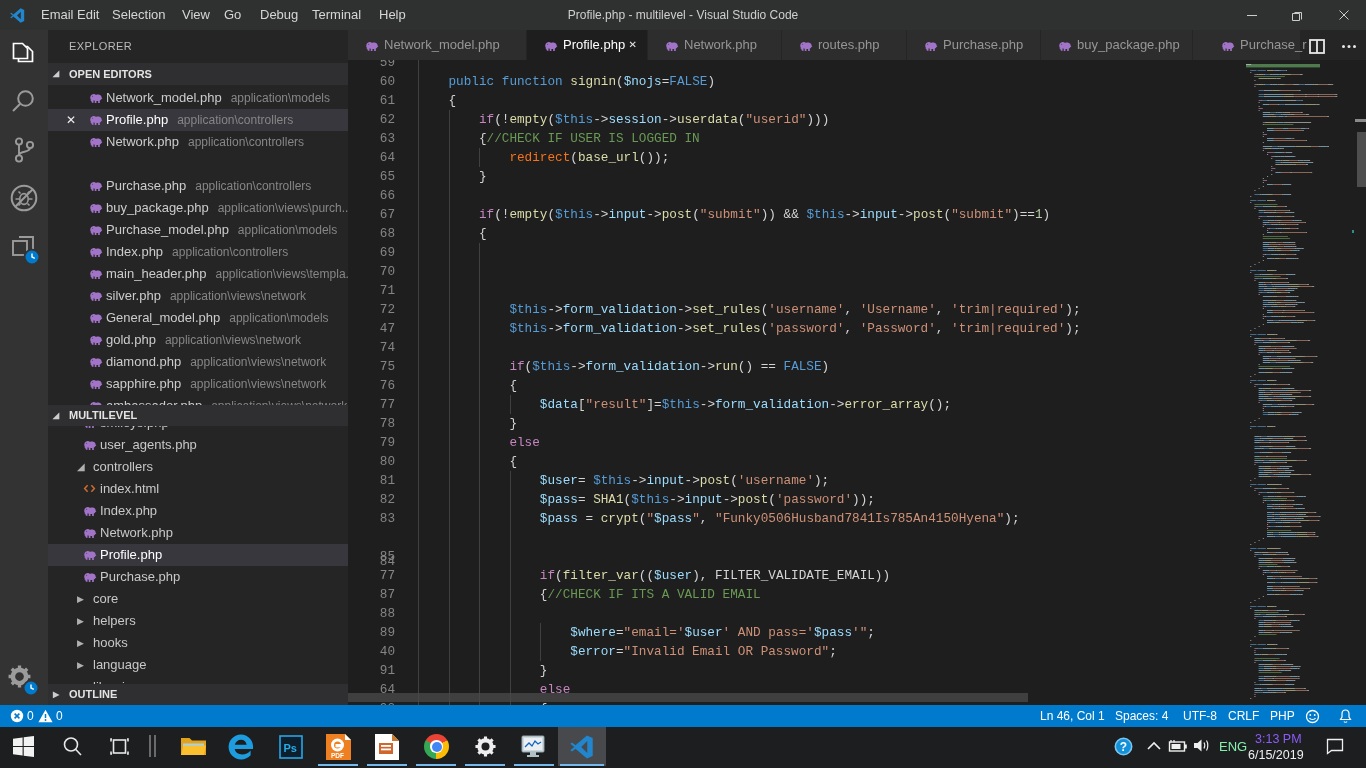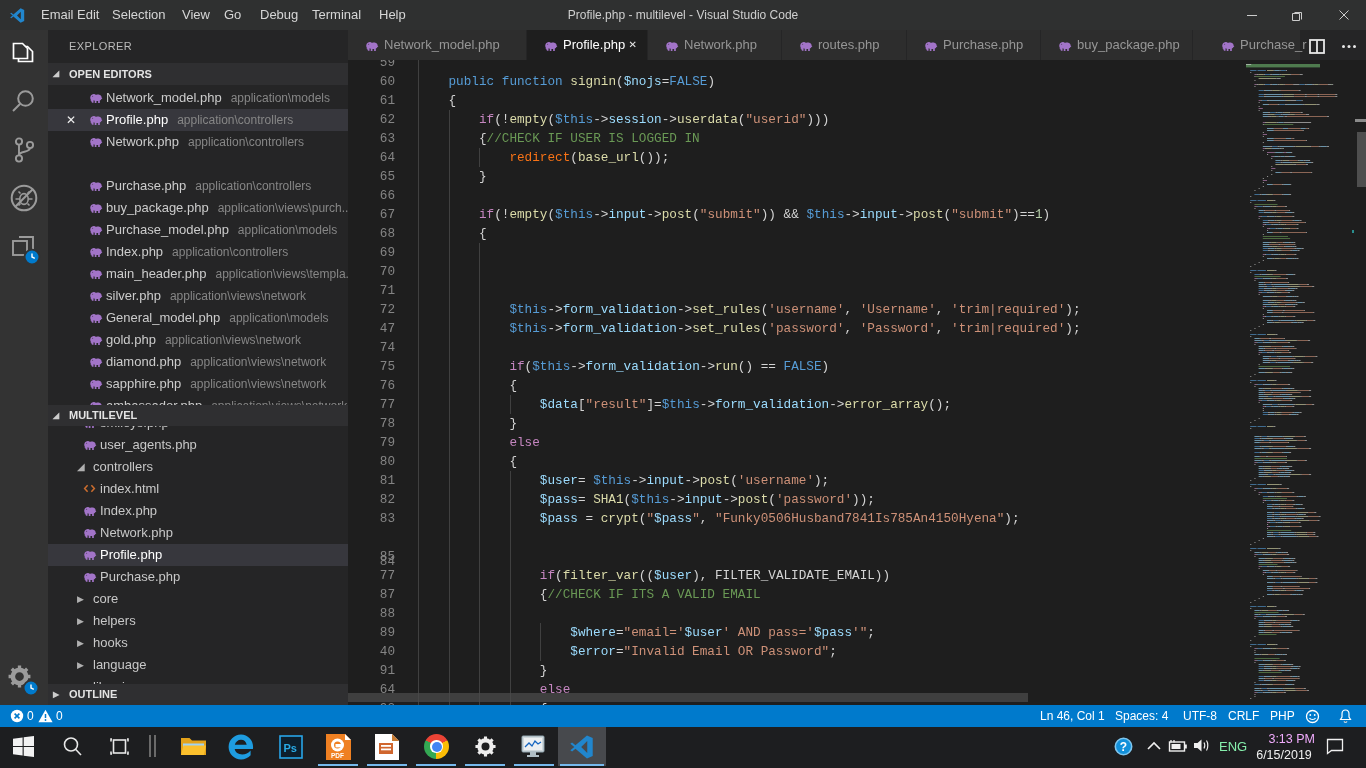--- a/index.html
+++ b/index.html
@@ -2175,18 +2175,18 @@
       <path stroke="#f0f0f0" stroke-width="1.3" d="M4 2 V4.5 M7 2 V4.5"></path>
     </svg>
   <svg class="abs" style="left:1192px;top:10px" width="19" height="17">
       <path fill="#f0f0f0" d="M2 6 H5.5 L9.5 2.5 V14.5 L5.5 11 H2 Z"></path>
       <g fill="none" stroke="#f0f0f0" stroke-width="1.2">
         <path d="M12 5.5 C13 7 13 10 12 11.5"></path>
         <path d="M14.5 3.5 C16.2 6 16.2 11 14.5 13.5"></path>
       </g>
     </svg>
   <span class="abs" style="left:1219px;top:12px;color:#86efac;font-size:13px">ENG</span>
-  <div class="abs" style="left:1255px;top:5px;width:60px;color:#f0abfc;font-size:12.5px;text-align:right">3:13 PM</div>
-  <div class="abs" style="left:1248px;top:21px;width:72px;color:#f0f0f0;font-size:12.5px;text-align:center">6/15/2019</div>
+  <div class="abs" style="left:1255px;top:5px;width:60px;color:#8b5cf6;font-size:12.5px;text-align:left">3:13 PM</div>
+  <div class="abs" style="left:1248px;top:21px;width:72px;color:#f0f0f0;font-size:12.5px;text-align:left">6/15/2019</div>
   <svg class="abs" style="left:1326px;top:11px" width="18" height="17">
       <path fill="none" stroke="#f0f0f0" stroke-width="1.3" d="M1.5 1.5 H16.5 V12.5 H5.5 L1.5 15.5 Z"></path>
     </svg>
 </div>
 
 </body></html>

